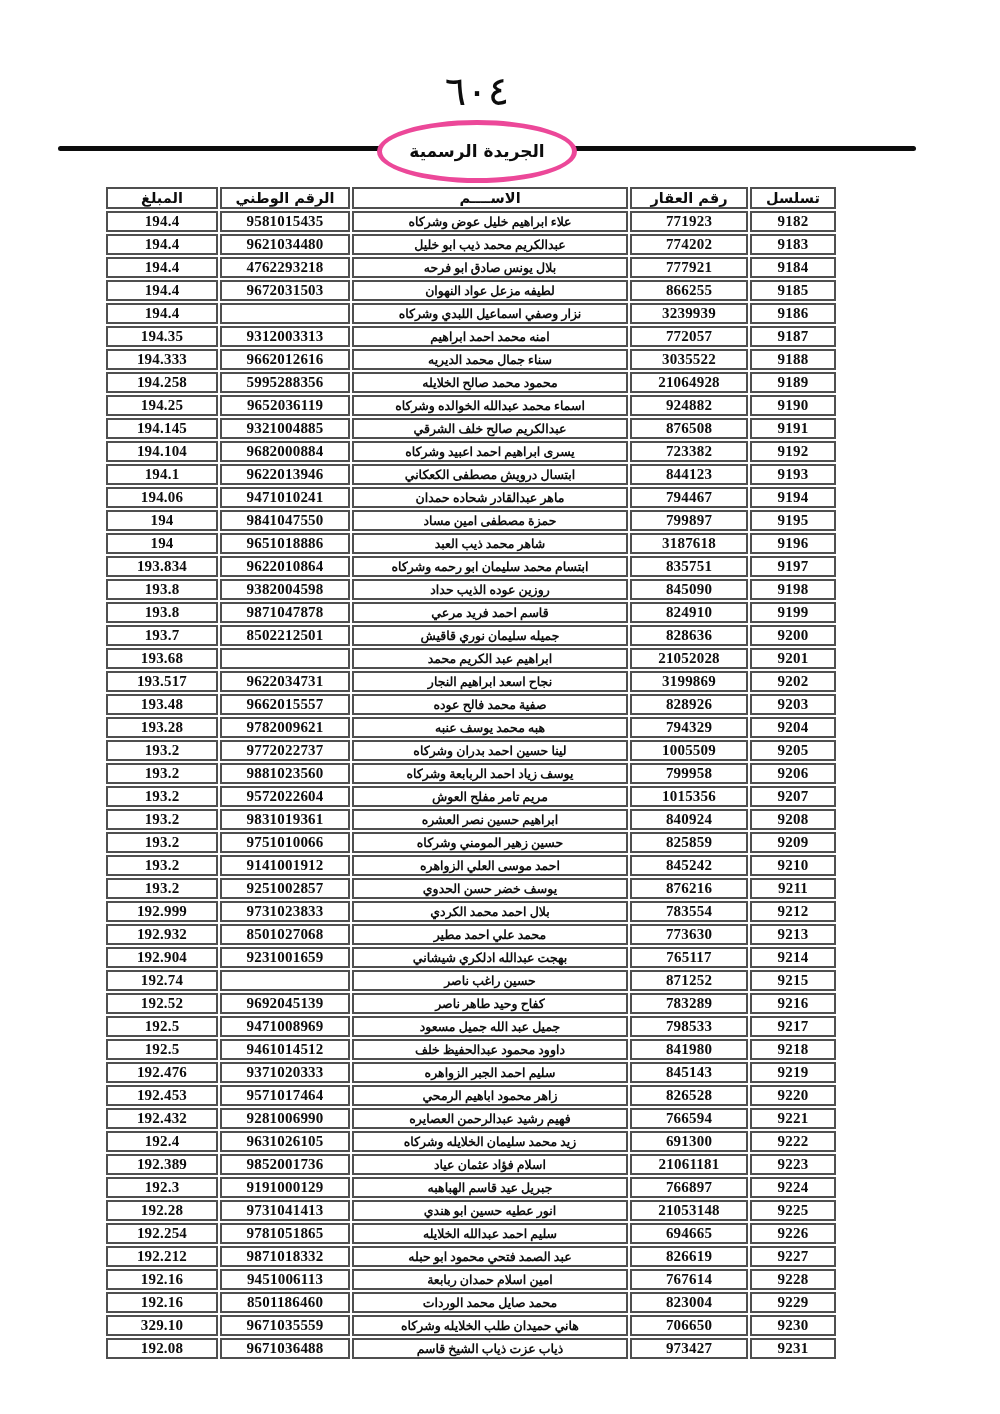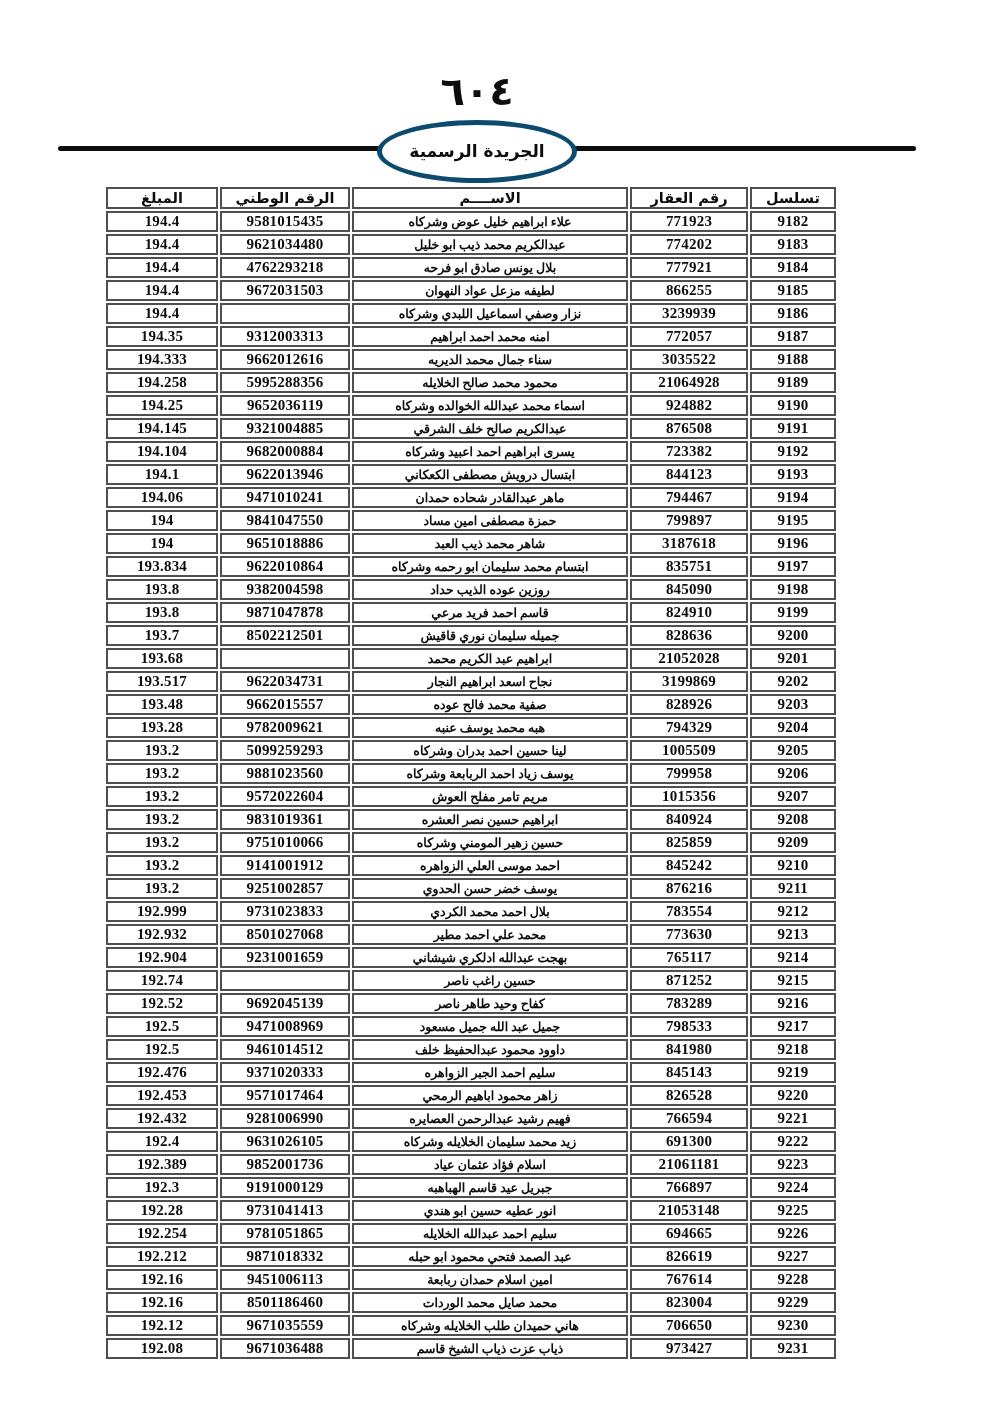--- a/index.html
+++ b/index.html
@@ -17,42 +17,42 @@
     direction: rtl;
   }
   
   .page-number {
     position: absolute;
     top: 68px;
     left: 0;
     width: 954px;
     text-align: center;
     font-size: 40px;
-    font-weight: bold;
+    font-weight: normal;
     color: #0d0d0d;
     letter-spacing: 2px;
   }
   .header-rule {
     position: absolute;
     top: 146px;
     left: 58px;
     width: 858px;
     height: 5px;
     background: #0d0d0d;
     border-radius: 3px;
   }
   .banner-ellipse {
     position: absolute;
     top: 120px;
     left: 377px;
     width: 200px;
     height: 63px;
     box-sizing: border-box;
     background: #ffffff;
-    border: 5px solid #0c4a6e;
+    border: 5px solid #ec4899;
     border-radius: 50%;
     display: flex;
     align-items: center;
     justify-content: center;
   }
   .banner-title {
     font-size: 17px;
     font-weight: bold;
     color: #0d0d0d;
     white-space: nowrap;
@@ -294,21 +294,21 @@
       <td class="num">9204</td>
       <td class="num">794329</td>
       <td class="arabic">هبه محمد يوسف عنبه</td>
       <td class="num">9782009621</td>
       <td class="num">193.28</td>
     </tr>
         <tr>
       <td class="num">9205</td>
       <td class="num">1005509</td>
       <td class="arabic">لينا حسين احمد بدران وشركاه</td>
-      <td class="num">5099259293</td>
+      <td class="num">9772022737</td>
       <td class="num">193.2</td>
     </tr>
         <tr>
       <td class="num">9206</td>
       <td class="num">799958</td>
       <td class="arabic">يوسف زياد احمد الربابعة وشركاه</td>
       <td class="num">9881023560</td>
       <td class="num">193.2</td>
     </tr>
         <tr>
@@ -470,21 +470,21 @@
       <td class="num">823004</td>
       <td class="arabic">محمد صايل محمد الوردات</td>
       <td class="num">8501186460</td>
       <td class="num">192.16</td>
     </tr>
         <tr>
       <td class="num">9230</td>
       <td class="num">706650</td>
       <td class="arabic">هاني حميدان طلب الخلايله وشركاه</td>
       <td class="num">9671035559</td>
-      <td class="num">192.12</td>
+      <td class="num">329.10</td>
     </tr>
         <tr>
       <td class="num">9231</td>
       <td class="num">973427</td>
       <td class="arabic">ذياب عزت ذياب الشيخ قاسم</td>
       <td class="num">9671036488</td>
       <td class="num">192.08</td>
     </tr>
       </tbody>
   </table>

